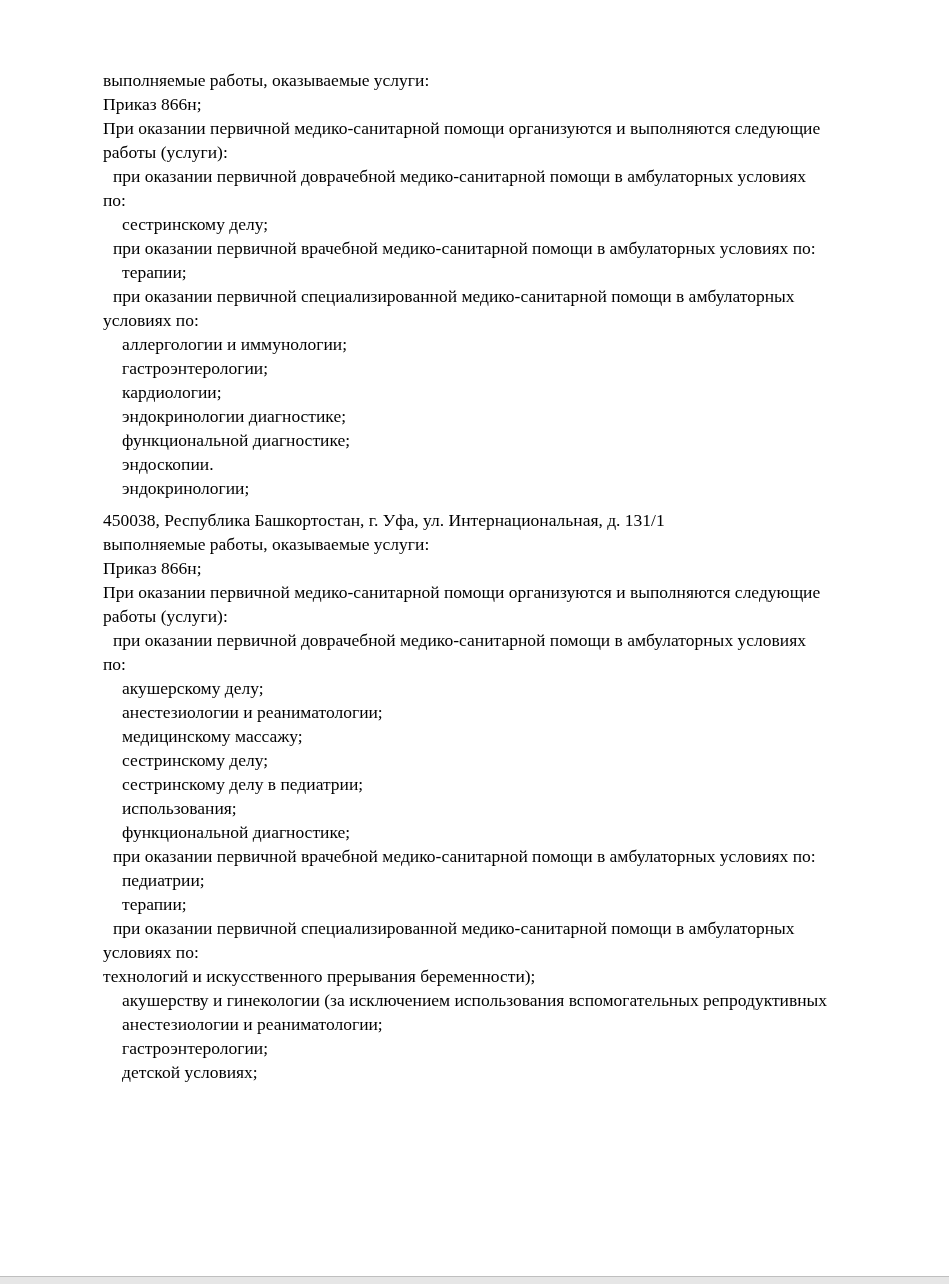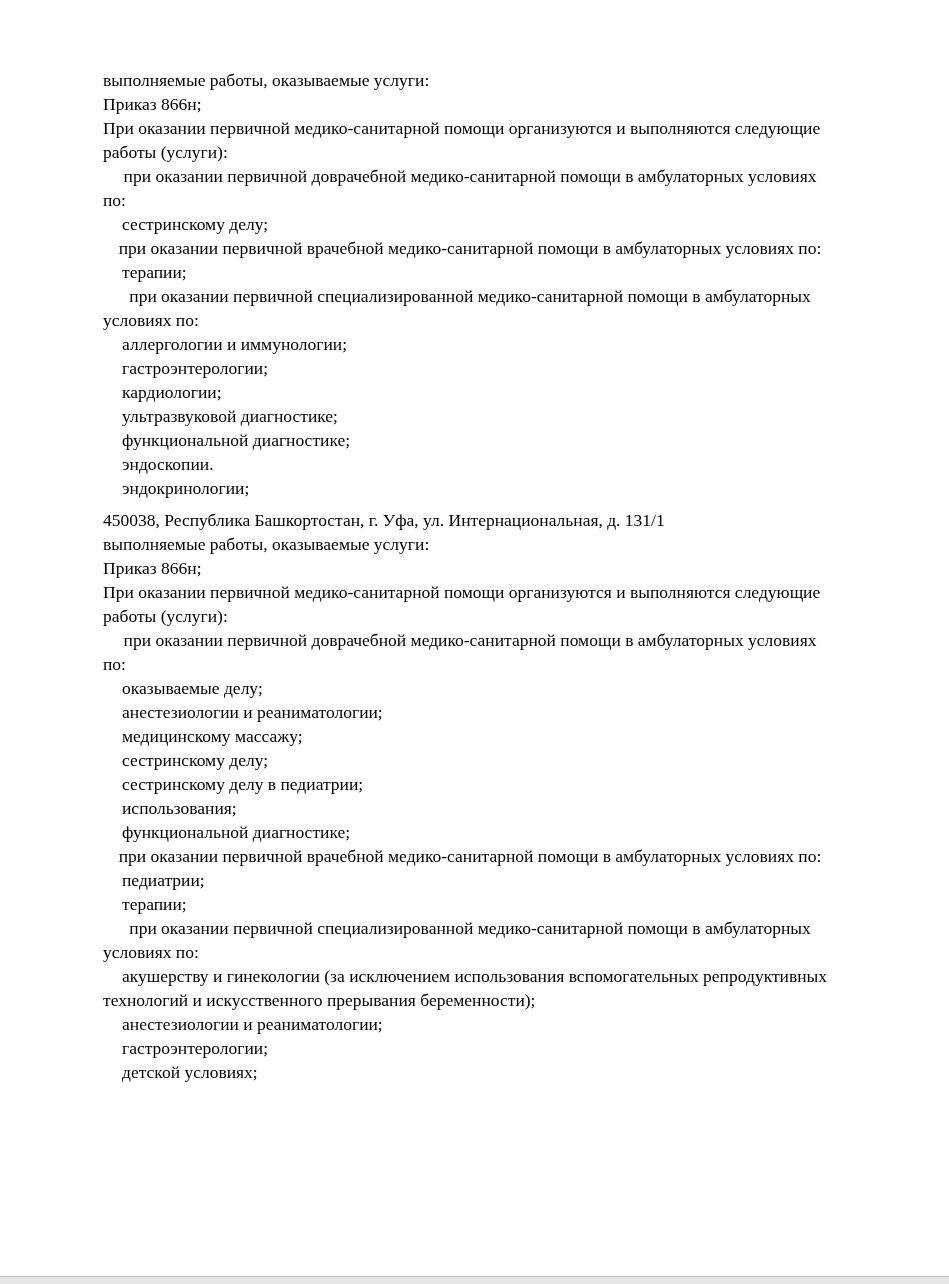--- a/index.html
+++ b/index.html
@@ -24,21 +24,21 @@
   }
   .section + .section {
     margin-top: 8px;
   }
   .line {
     height: 24px;
     white-space: pre;
     font-family: Liberation Serif, serif;
   }
   .indent-0 { padding-left: 0; }
-  .indent-1 { padding-left: 10px; text-align: center; }
+  .indent-1 { padding-left: 10px; }
   .indent-2 { padding-left: 19px; }
   .hscrollbar {
     position: absolute;
     left: 0;
     right: 0;
     bottom: 0;
     height: 8px;
     box-sizing: border-box;
     background: var(--scrollbar-track, #e6e6e6);
     border-top: 1px solid var(--scrollbar-border, #bfbfbf);
@@ -56,46 +56,46 @@
       <div class="line indent-1">при оказании первичной доврачебной медико-санитарной помощи в амбулаторных условиях</div>
       <div class="line indent-0">по:</div>
       <div class="line indent-2">сестринскому делу;</div>
       <div class="line indent-1">при оказании первичной врачебной медико-санитарной помощи в амбулаторных условиях по:</div>
       <div class="line indent-2">терапии;</div>
       <div class="line indent-1">при оказании первичной специализированной медико-санитарной помощи в амбулаторных</div>
       <div class="line indent-0">условиях по:</div>
       <div class="line indent-2">аллергологии и иммунологии;</div>
       <div class="line indent-2">гастроэнтерологии;</div>
       <div class="line indent-2">кардиологии;</div>
-      <div class="line indent-2">ультразвуковой диагностике;</div>
+      <div class="line indent-2">эндокринологии диагностике;</div>
       <div class="line indent-2">функциональной диагностике;</div>
       <div class="line indent-2">эндоскопии.</div>
       <div class="line indent-2">эндокринологии;</div>
     </div>
     <div class="section">
       <div class="line indent-0">450038, Республика Башкортостан, г. Уфа, ул. Интернациональная, д. 131/1</div>
       <div class="line indent-0">выполняемые работы, оказываемые услуги:</div>
       <div class="line indent-0">Приказ 866н;</div>
       <div class="line indent-0">При оказании первичной медико-санитарной помощи организуются и выполняются следующие</div>
       <div class="line indent-0">работы (услуги):</div>
       <div class="line indent-1">при оказании первичной доврачебной медико-санитарной помощи в амбулаторных условиях</div>
       <div class="line indent-0">по:</div>
-      <div class="line indent-2">оказываемые делу;</div>
+      <div class="line indent-2">акушерскому делу;</div>
       <div class="line indent-2">анестезиологии и реаниматологии;</div>
       <div class="line indent-2">медицинскому массажу;</div>
       <div class="line indent-2">сестринскому делу;</div>
       <div class="line indent-2">сестринскому делу в педиатрии;</div>
       <div class="line indent-2">использования;</div>
       <div class="line indent-2">функциональной диагностике;</div>
       <div class="line indent-1">при оказании первичной врачебной медико-санитарной помощи в амбулаторных условиях по:</div>
       <div class="line indent-2">педиатрии;</div>
       <div class="line indent-2">терапии;</div>
       <div class="line indent-1">при оказании первичной специализированной медико-санитарной помощи в амбулаторных</div>
       <div class="line indent-0">условиях по:</div>
+      <div class="line indent-0">технологий и искусственного прерывания беременности);</div>
       <div class="line indent-2">акушерству и гинекологии (за исключением использования вспомогательных репродуктивных</div>
-      <div class="line indent-0">технологий и искусственного прерывания беременности);</div>
       <div class="line indent-2">анестезиологии и реаниматологии;</div>
       <div class="line indent-2">гастроэнтерологии;</div>
       <div class="line indent-2">детской условиях;</div>
     </div>
   </div>
 
 <div class="hscrollbar"></div>
 
 </body></html>

